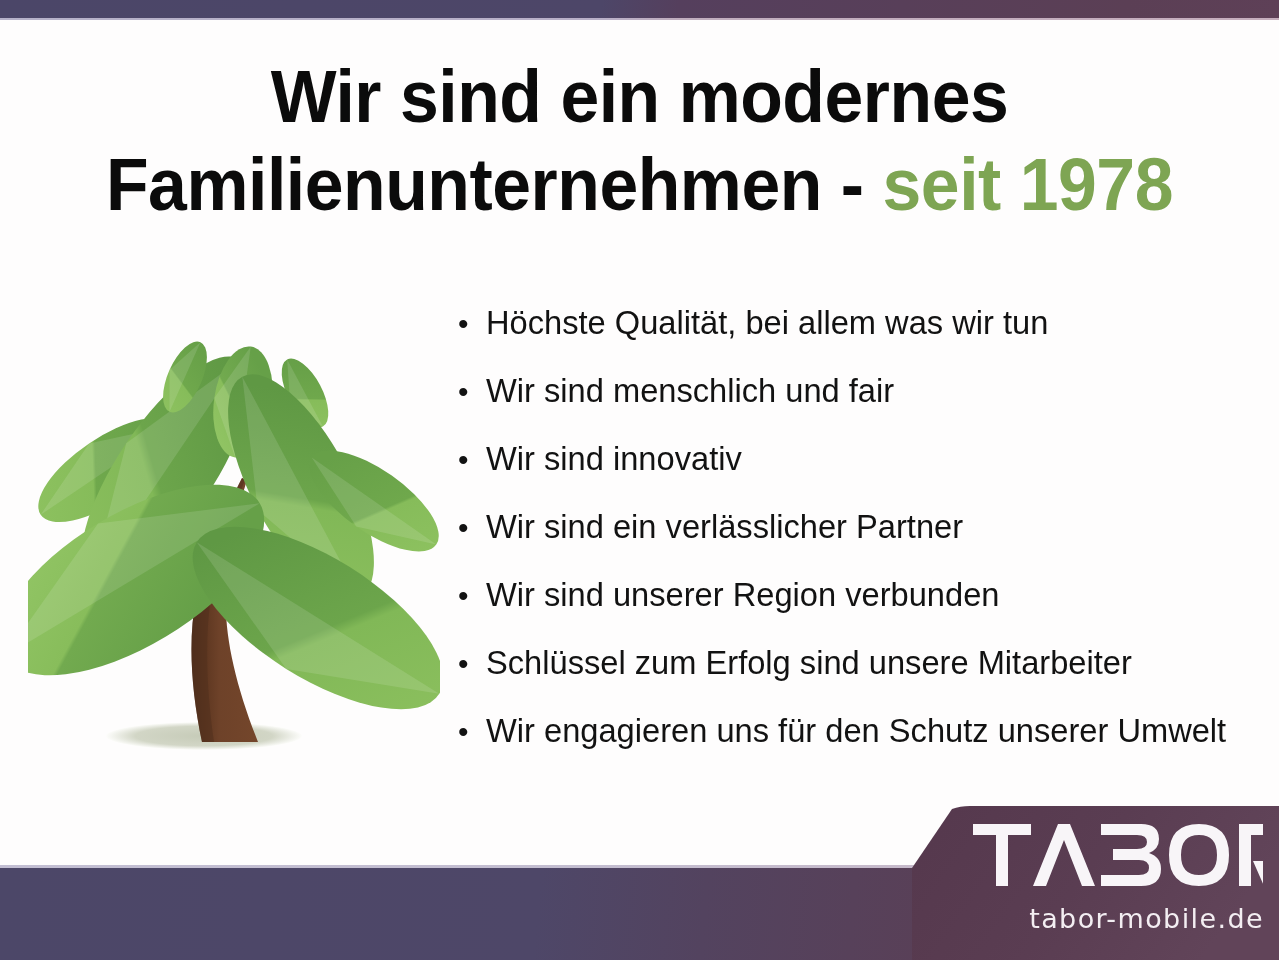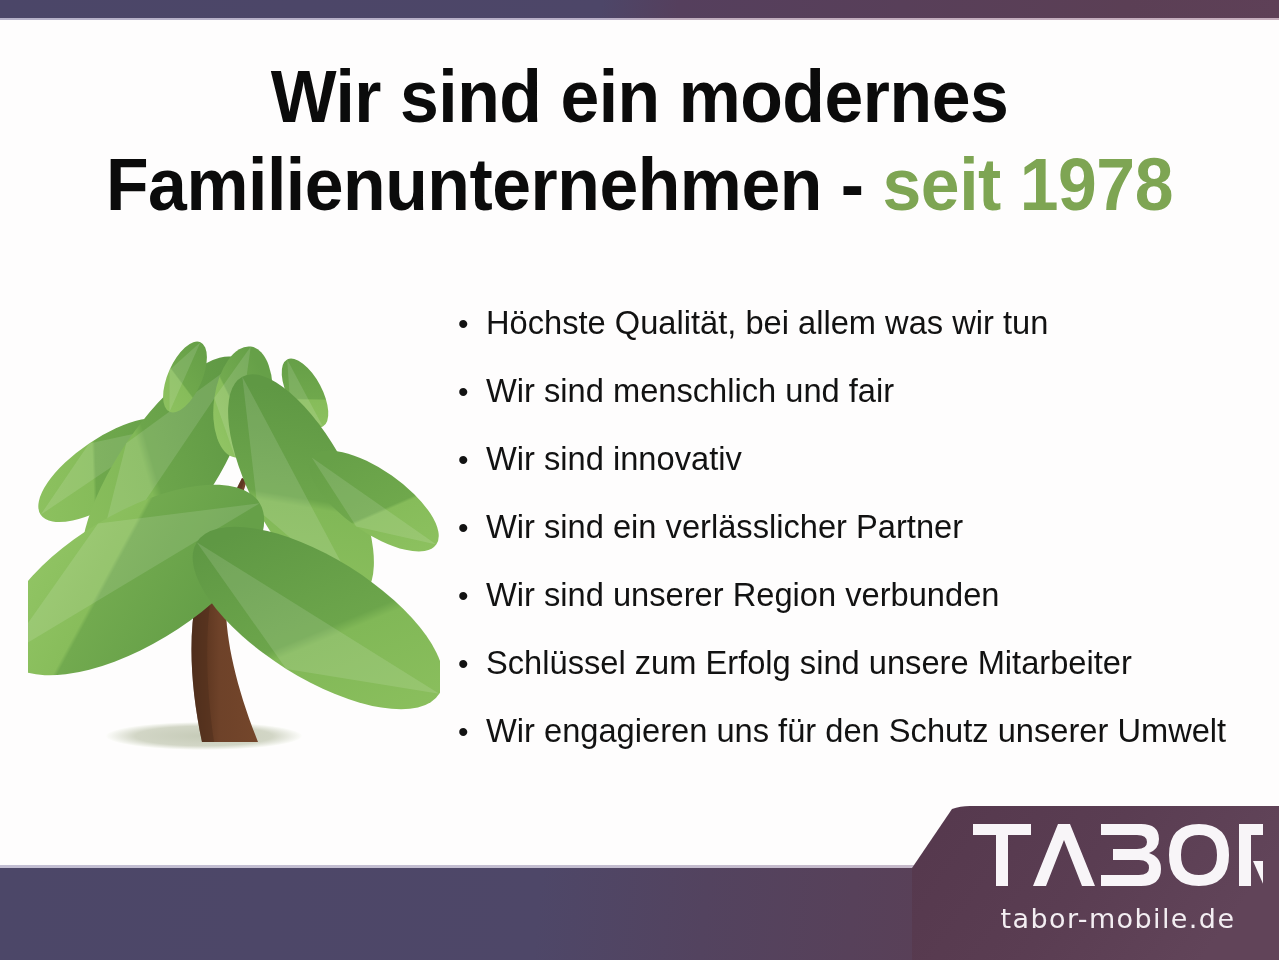--- a/index.html
+++ b/index.html
@@ -129,21 +129,21 @@
     width: 290px;
     height: 62px;
   }
   .logo-wordmark svg { display: block; }
 
   .logo-url {
     position: absolute;
     left: 972px;
     top: 903px;
     width: 292px;
-    text-align: center;
+    text-align: right;
     font-family: "DejaVu Sans", sans-serif;
     font-size: 27px;
     line-height: 32px;
     letter-spacing: 1.4px;
     color: #f3eef2;
   }
 </style>
 </head>
 <body>
 

